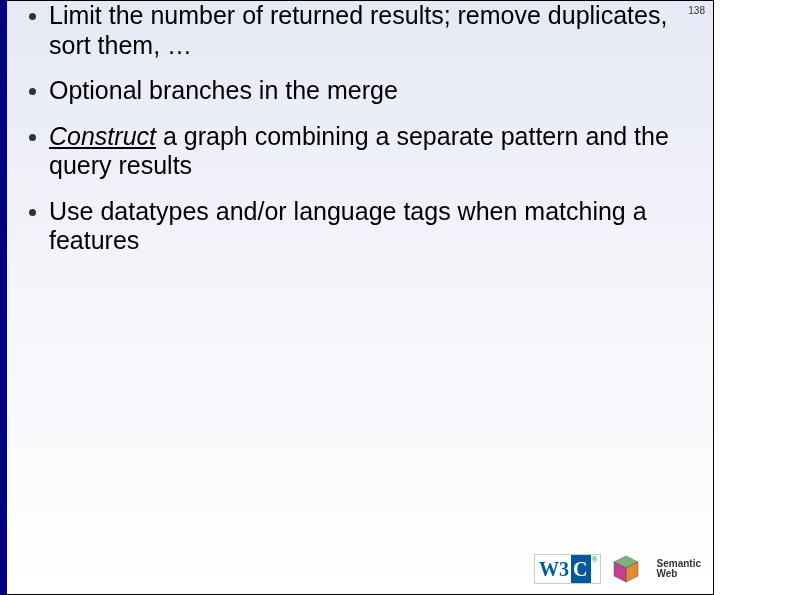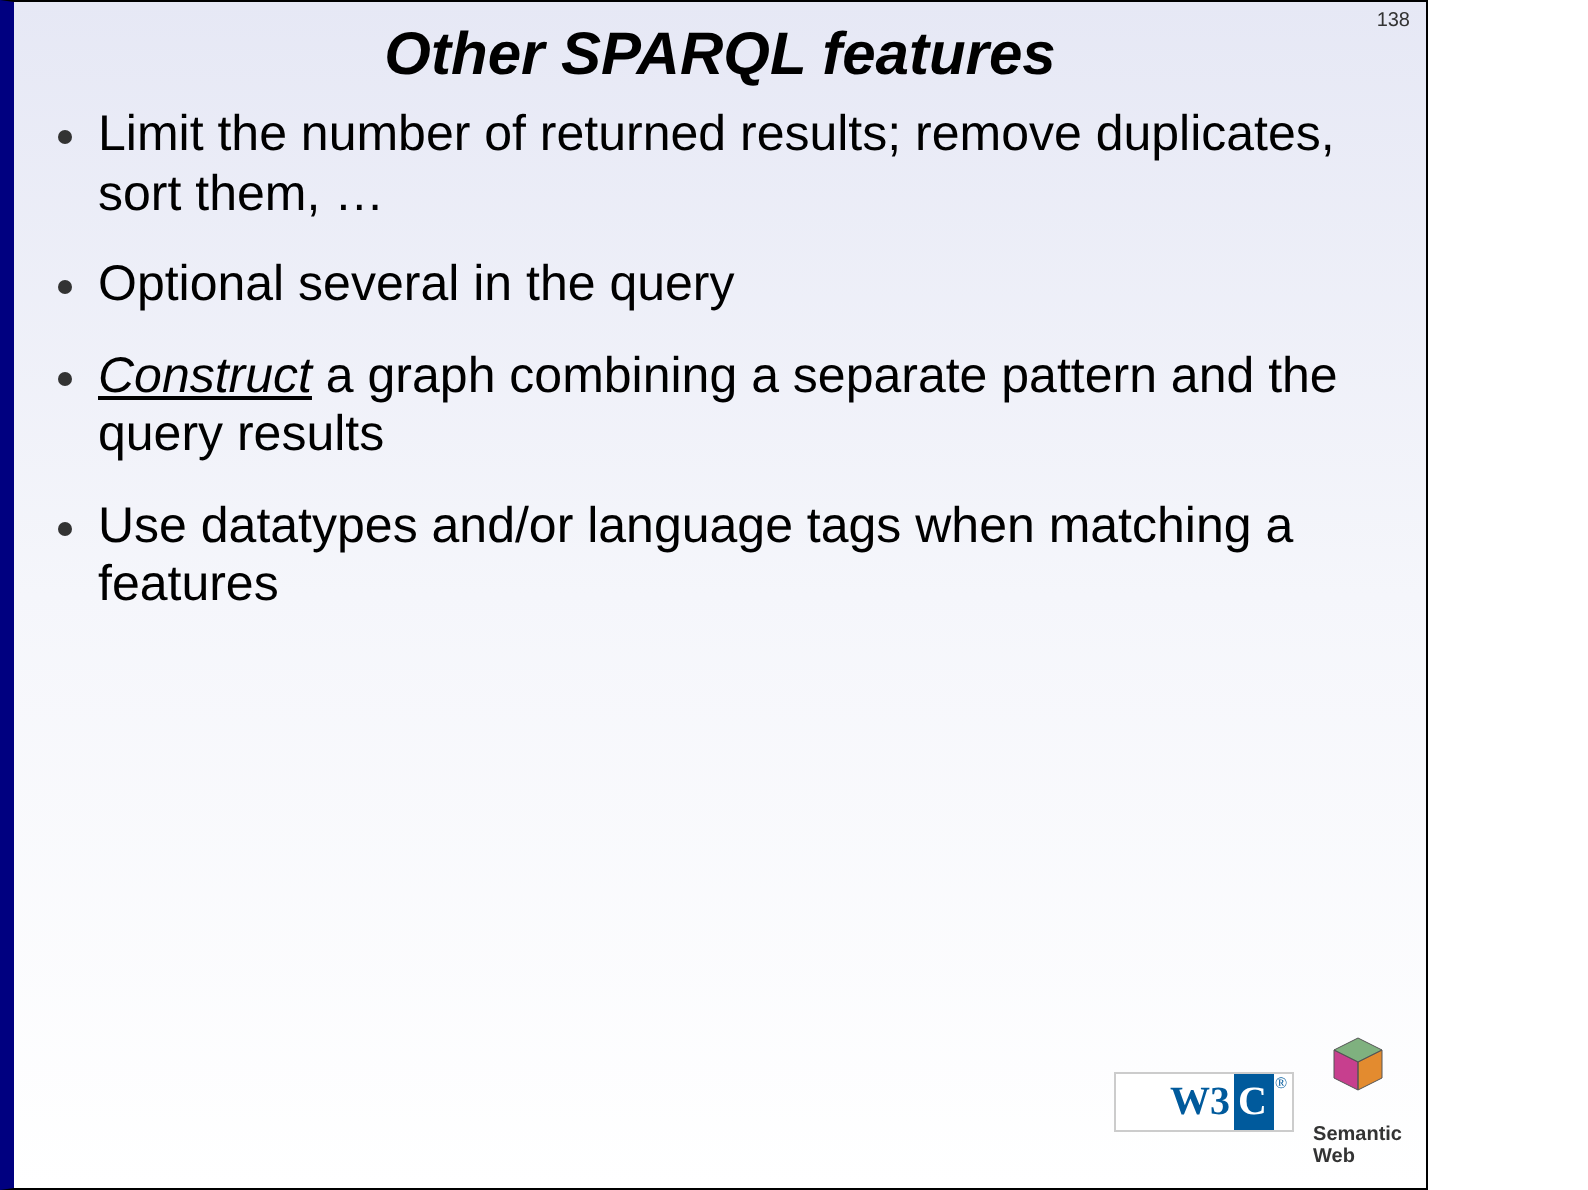--- a/index.html
+++ b/index.html
@@ -73,21 +73,20 @@
     gap: 10px;
   }
   
   .w3c-logo {
     display: flex;
     align-items: flex-start;
     height: 28px;
     border: 1px solid #ccc;
     background: #fff;
     font-family: Georgia, 'Times New Roman', serif;
-    padding-left: 23px;
   }
   .w3c-w3 {
     color: #005a9c;
     font-size: 20px;
     font-weight: bold;
     padding: 1px 2px 1px 4px;
     line-height: 26px;
   }
   .w3c-c {
     background: #005a9c;
@@ -101,48 +100,46 @@
     font-size: 8px;
     color: #005a9c;
     align-self: flex-start;
     padding-right: 2px;
   }
   
   .sw-logo {
     display: flex;
     align-items: center;
     gap: 16px;
-    flex-direction: column;
   }
   .sw-text {
     font-size: 10px;
     font-weight: bold;
     color: #333;
     line-height: 1.05;
     font-family: Arial, sans-serif;
   }
   .sw-cube svg {
     display: block;
   }
 </style>
 </head>
 <body>
 
 <div class="slide">
 
   <div class="page-number">138</div>
 
-  <div class="title">Other SPARQL features</div>
 
   <ul class="bullets">
     <li>
       <span>Limit the number of returned results; remove duplicates, sort them, …</span>
     </li>
     <li>
-      <span>Optional several in the query</span>
+      <span>Optional branches in the merge</span>
     </li>
     <li>
       <span class="construct">Construct</span><span> a graph combining a separate pattern and the query results</span>
     </li>
     <li>
       <span>Use datatypes and/or language tags when matching a features</span>
     </li>
   </ul>
 
   <div class="logos">

